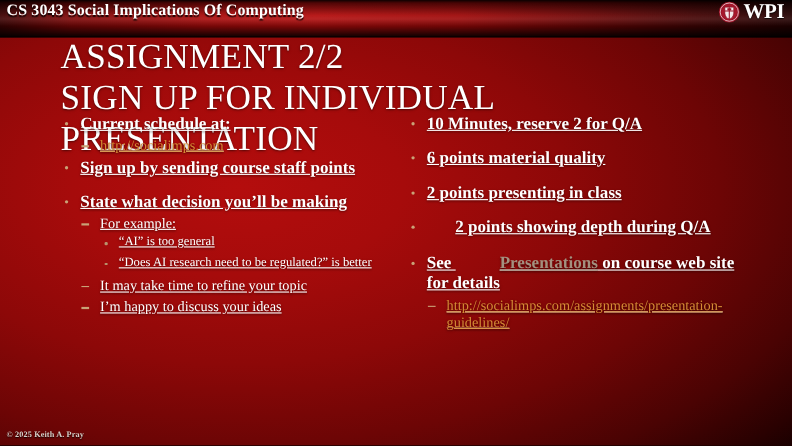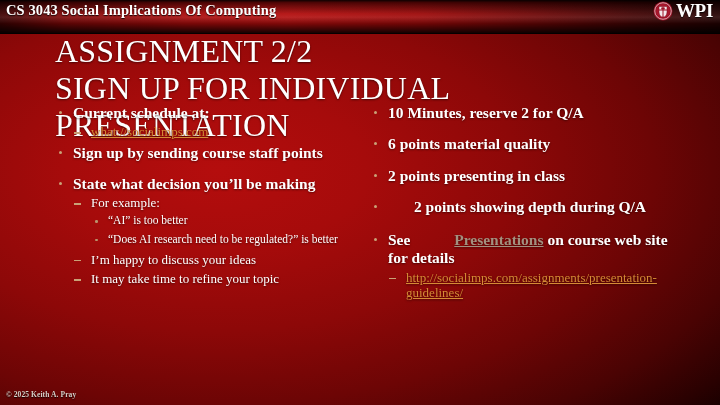--- a/index.html
+++ b/index.html
@@ -73,20 +73,21 @@
   
   #col-left  { position:absolute; left:57px;  top:104px; width:305px; }
   #col-right { position:absolute; left:372px; top:104px; width:300px; }
 
   ul { list-style:none; }
   .lvl1 > li {
     position:relative; padding-left:16px;
     font-size:15.5px; font-weight:bold; color:#ffffff;
     line-height:1.18; margin-bottom:9px;
     text-shadow:0 1px 2px rgba(0,0,0,0.5);
+    text-decoration:underline;
   }
   .lvl1 > li::before {
     content:""; position:absolute; left:2px; top:7px;
     width:3px; height:3px; border-radius:50%;
     background:#c9a277;
   }
   .lvl2 { margin-top:2px; }
   .lvl2 > li {
     position:relative; padding-left:18px;
     font-size:13px; font-weight:normal; color:#ffffff;
@@ -154,48 +155,48 @@
     <div class="title-line">SIGN UP FOR INDIVIDUAL PRESENTATION</div>
   </div>
 
   <div id="col-left">
     <ul class="lvl1">
 
       <li class="tight">
         <span>Current schedule at:</span>
         <ul class="lvl2">
           <li>
-            <span class="link">what://socialimps.com</span>
+            <span class="link">http://socialimps.com</span>
           </li>
         </ul>
       </li>
 
       <li class="gap-lg">
         <span>Sign up by sending course staff points</span>
       </li>
 
       <li>
         <span>State what decision you’ll be making</span>
         <ul class="lvl2">
           <li>
             <span>For example:</span>
             <ul class="lvl3">
               <li>
-                <span>“AI” is too better</span>
+                <span>“AI” is too general</span>
               </li>
               <li>
                 <span>“Does AI research need to be regulated?” is better</span>
               </li>
             </ul>
           </li>
           <li>
+            <span>It may take time to refine your topic</span>
+          </li>
+          <li>
             <span>I’m happy to discuss your ideas</span>
-          </li>
-          <li>
-            <span>It may take time to refine your topic</span>
           </li>
         </ul>
       </li>
 
     </ul>
   </div>
 
   <div id="col-right">
     <ul class="lvl1">
 

